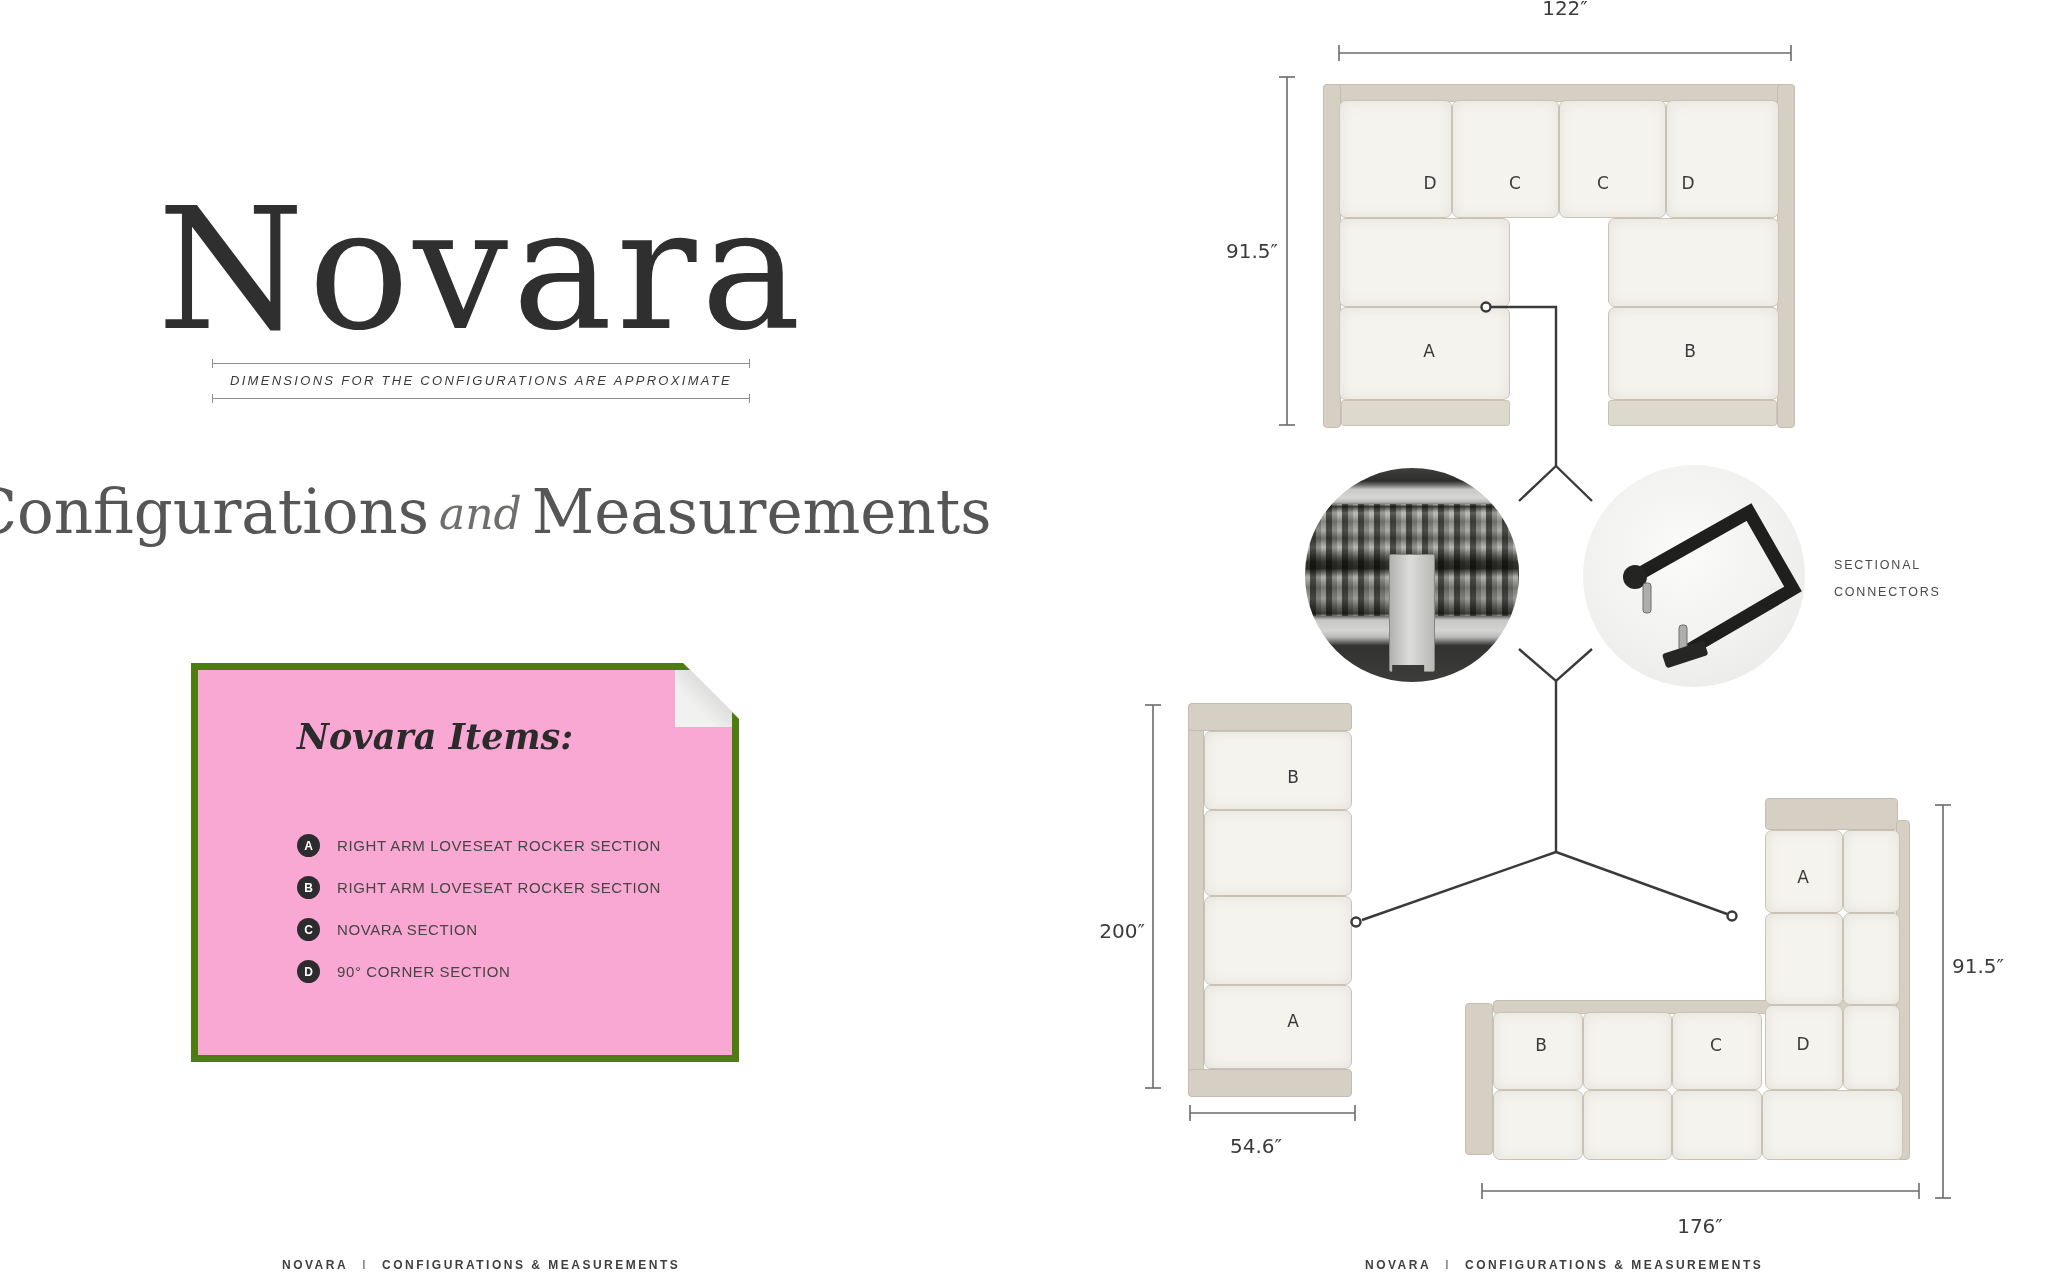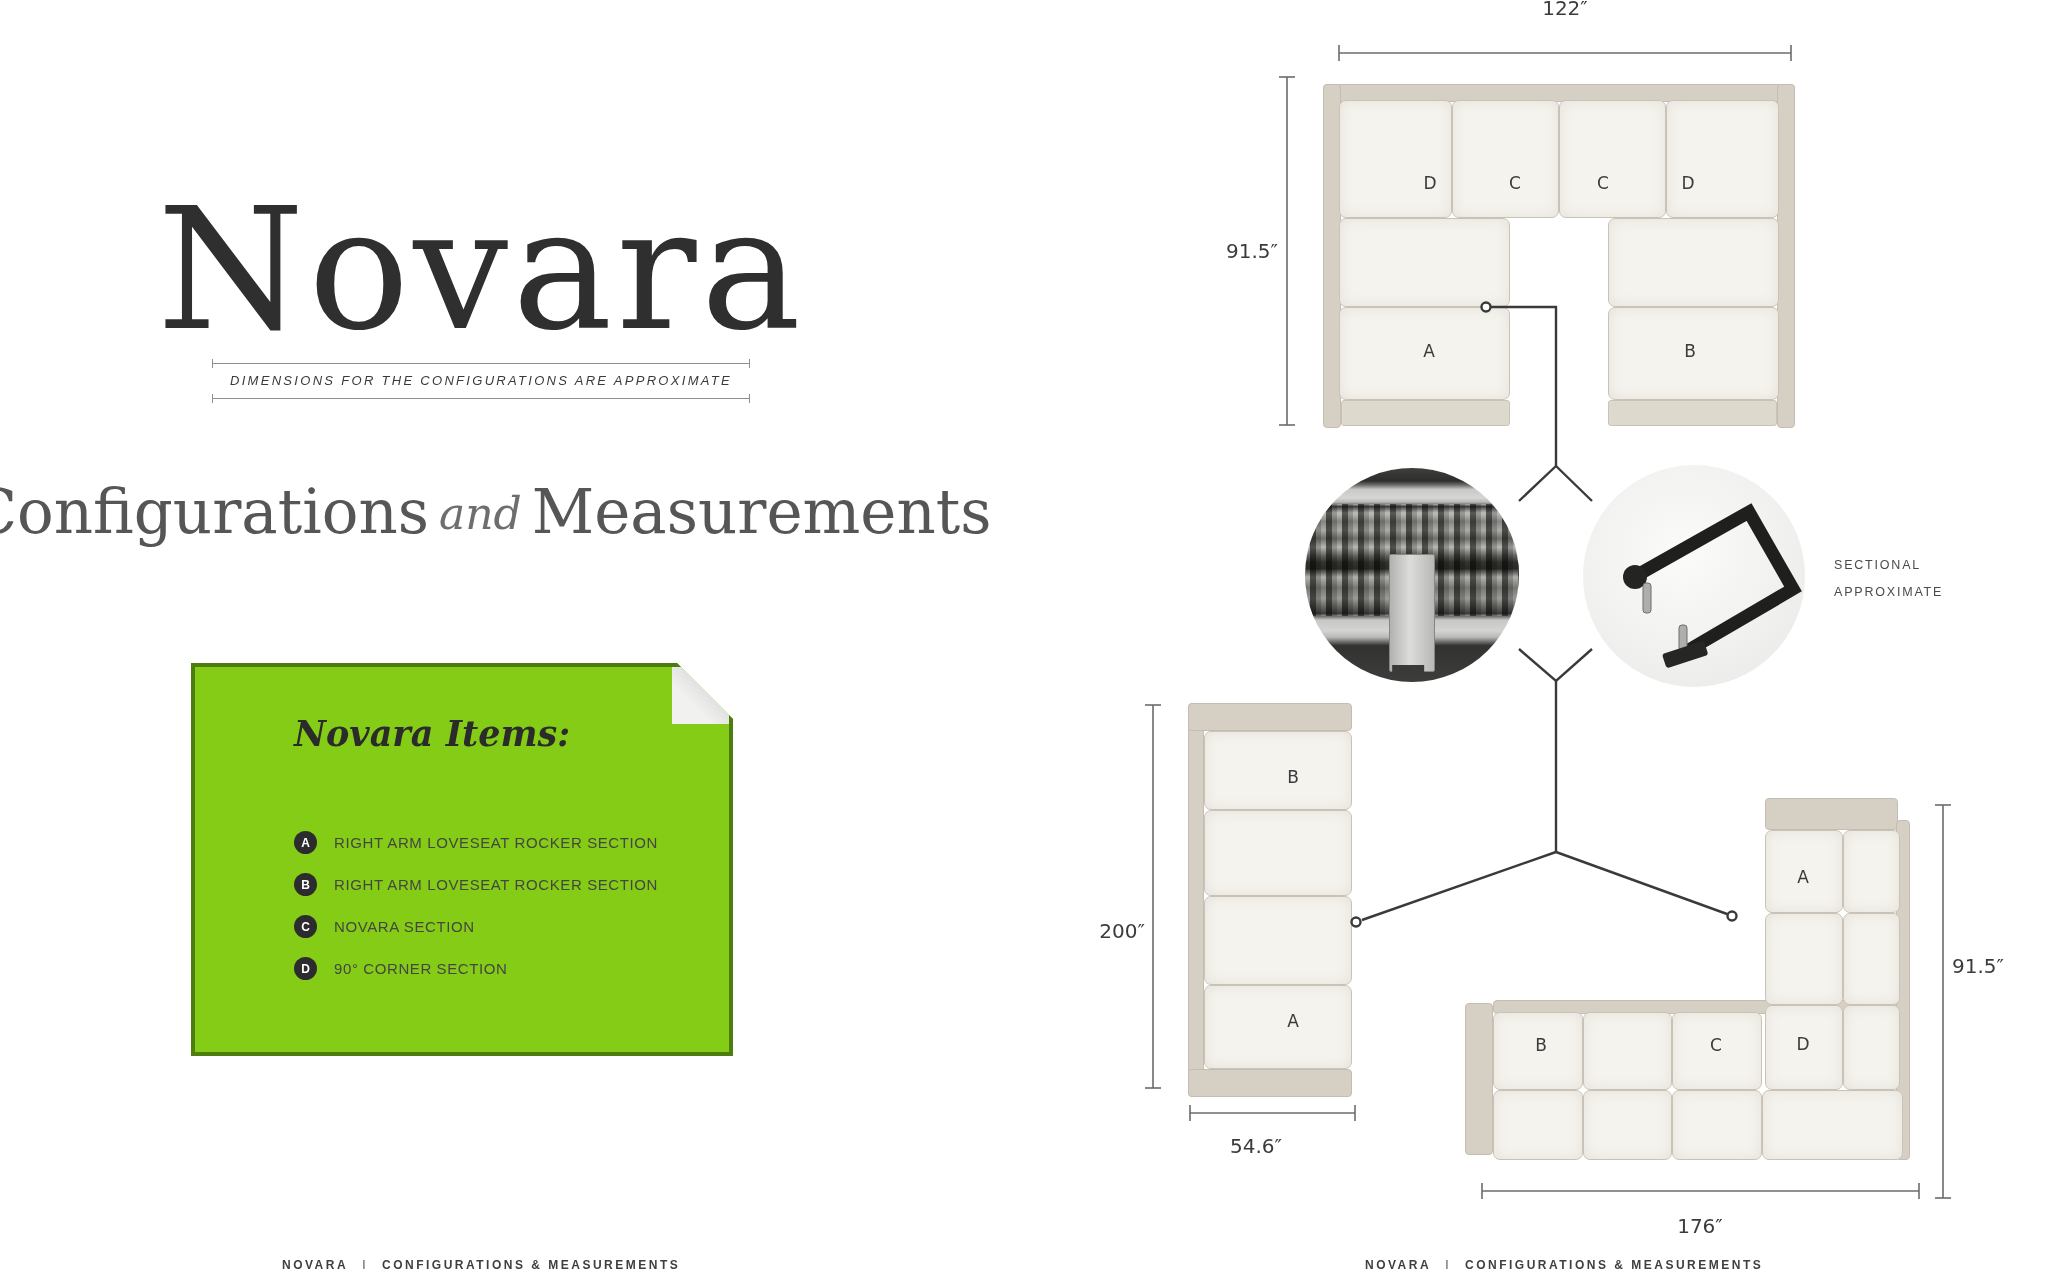--- a/index.html
+++ b/index.html
@@ -16,22 +16,22 @@
   .rule::before,.rule::after{content:'';position:absolute;top:-4px;width:1px;height:9px;background:#8f8f8d;}
   .rule::before{left:0;}
   .rule::after{right:0;}
   .note-text{margin:9px 0 10px 0;text-align:center;font-size:13px;letter-spacing:2.3px;
              color:#3a3a3a;font-weight:400;}
   .subtitle{left:481px;top:476px;transform:translateX(-50%);white-space:nowrap;
             font-family:"DejaVu Serif",serif;font-size:61px;color:#565656;letter-spacing:0;}
   .subtitle .and{font-style:italic;font-size:44px;color:#6e6e6c;margin:0 10px;position:relative;top:-4px;}
 
   
-  .items-box{left:191px;top:663px;width:534px;height:385px;background:#84cc16;
-             border:4px solid #4d7c0f;
+  .items-box{left:191px;top:663px;width:534px;height:385px;background:#f9a8d4;
+             border:7px solid #4d7c0f;
              clip-path:polygon(0 0,calc(100% - 56px) 0,100% 56px,100% 100%,0 100%);}
   .fold{position:absolute;top:0;right:0;width:57px;height:57px;
         background:linear-gradient(45deg,#f1f1ef 35%,#dadad8 70%,#cdcdcb 100%);}
   .items-heading{position:absolute;left:99px;top:46px;font-family:"DejaVu Serif",serif;
                  font-style:italic;font-weight:bold;font-size:35px;color:#2b2b2b;}
   .items-list{position:absolute;left:99px;top:164px;display:flex;flex-direction:column;gap:19px;}
   .item{display:flex;align-items:center;}
   .badge{width:23px;height:23px;border-radius:50%;background:#2c2c2e;color:#ffffff;
          display:flex;align-items:center;justify-content:center;
          font-size:12px;font-weight:bold;flex:0 0 23px;}
@@ -196,21 +196,21 @@
       <path d="M58,108 L166,47 L210,124 L104,186" fill="none" stroke="#1f1f1d" stroke-width="13" stroke-linejoin="miter"></path>
       <circle cx="52" cy="112" r="12" fill="#242422"></circle>
       <rect x="60" y="118" width="8" height="30" rx="3" fill="#aeaeac" stroke="#6e6e6c" stroke-width="1"></rect>
       <rect x="96" y="160" width="8" height="26" rx="3" fill="#aeaeac" stroke="#6e6e6c" stroke-width="1"></rect>
       <rect x="80" y="182" width="44" height="15" rx="3" fill="#262624" transform="rotate(-18 102 189)"></rect>
     </svg>
   </div>
 
   <div class="abs connector-label" style="left:1827px;top:552px;margin-left:7px;">
     <div>SECTIONAL</div>
-    <div>APPROXIMATE</div>
+    <div>CONNECTORS</div>
   </div>
 
   <svg class="overlay" width="2048" height="1281" viewBox="0 0 2048 1281">
     <g stroke="#6b6b69" stroke-width="1.6">
 
       <line x1="1339" y1="53" x2="1791" y2="53"></line>
         <line x1="1339" y1="45" x2="1339" y2="61"></line>
         <line x1="1791" y1="45" x2="1791" y2="61"></line>
 
       <line x1="1287" y1="77" x2="1287" y2="425"></line>

